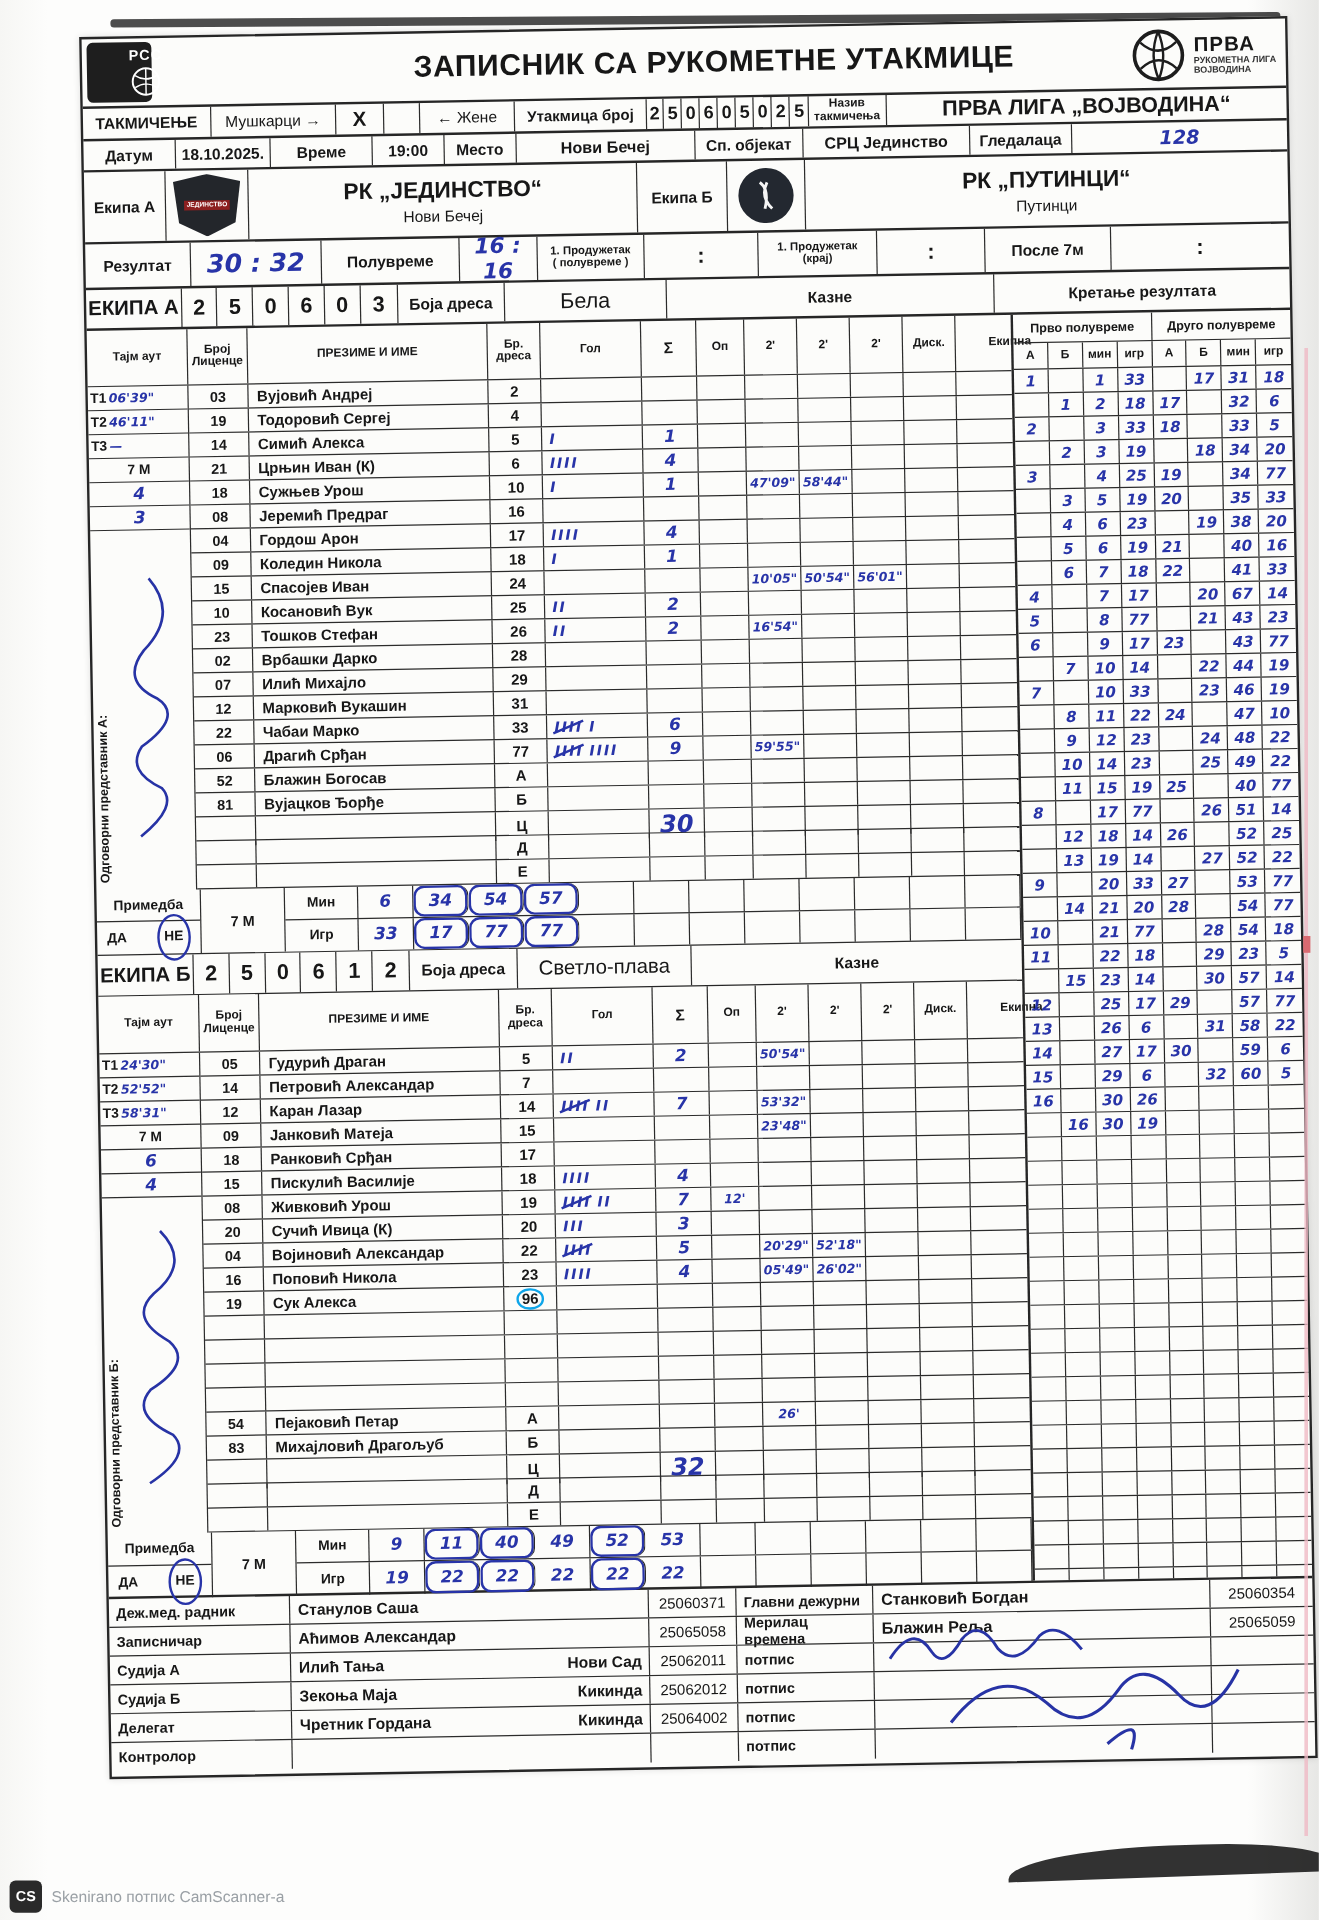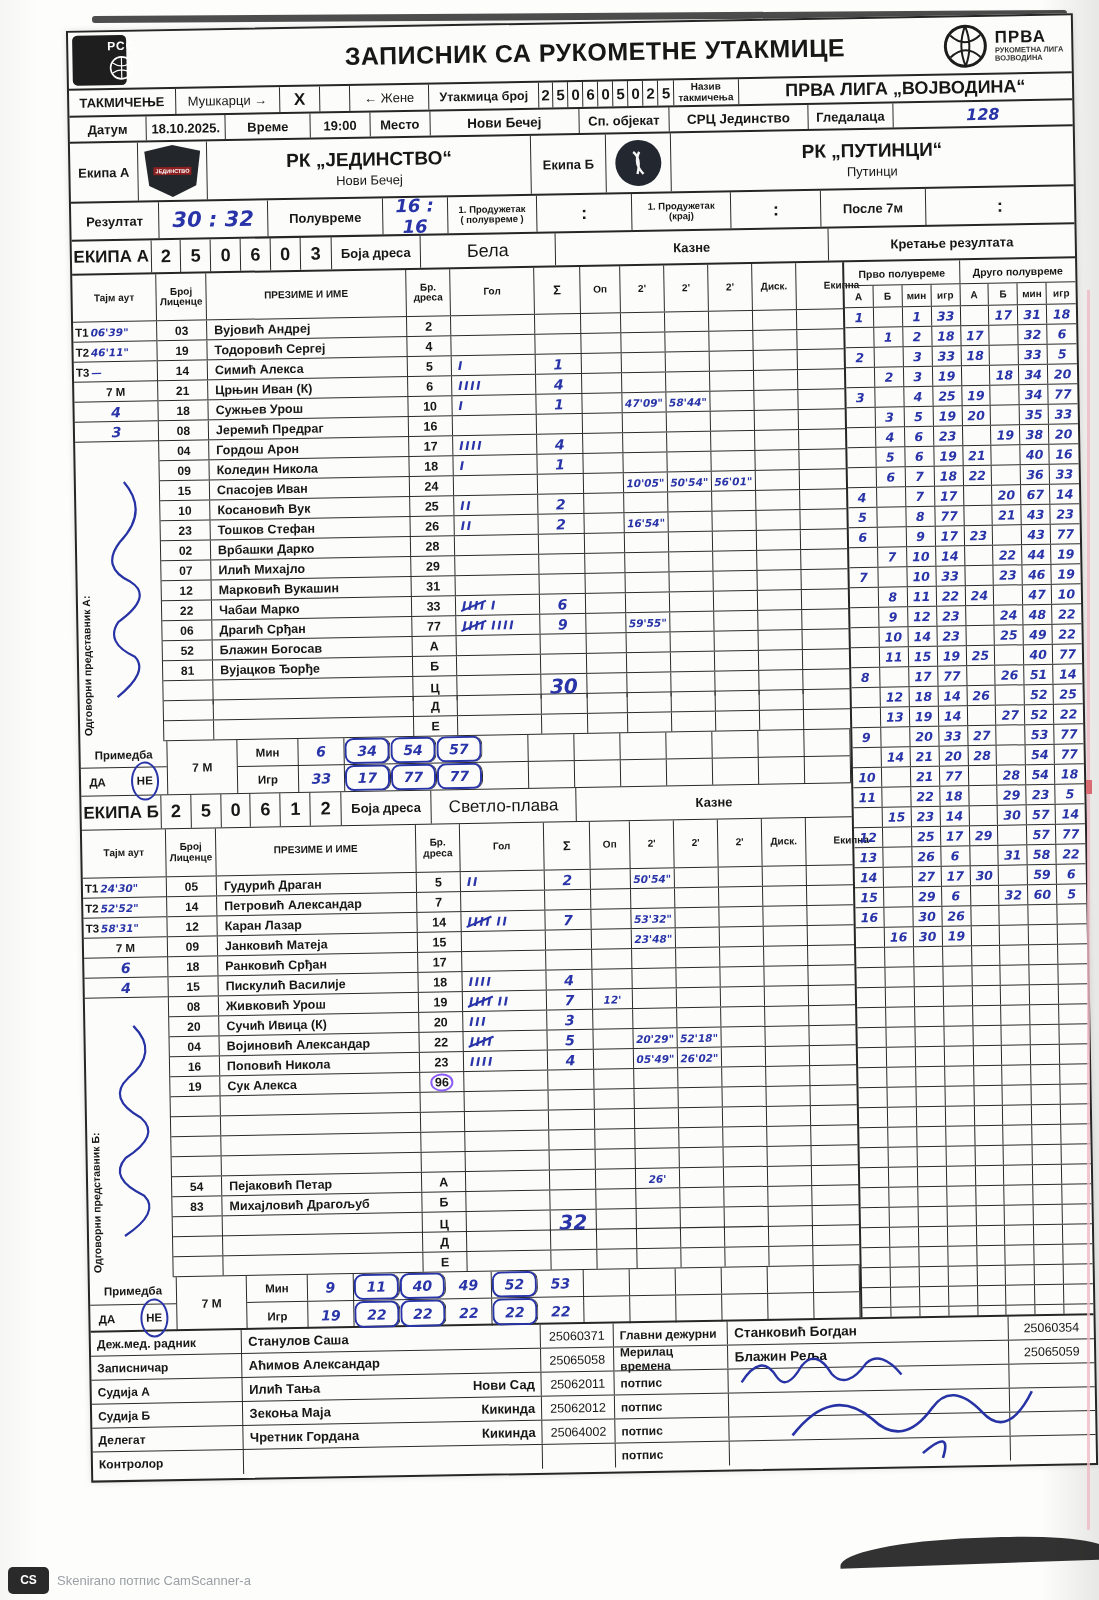--- a/index.html
+++ b/index.html
@@ -89,21 +89,21 @@
   .prow .no{font-size:12.5px;font-weight:bold;}
   .prow .goal{justify-content:flex-start!important;padding-left:6px;gap:5px;}
   .prow .pen{font-size:10.5px;}
   .sum{font-size:14px;}
   .sum.bigsum{font-size:20px;}
   .g,.g5{color:#2834a8;font-family:"DejaVu Sans",sans-serif;font-style:italic;font-weight:bold;
     font-size:12px;letter-spacing:1.5px;}
   .g5{position:relative;}
   .g5::after{content:"";position:absolute;left:-2px;right:-1px;top:45%;height:2px;background:#2834a8;
     transform:rotate(-22deg);}
-  .circled{border:2px solid #8b5cf6;border-radius:50%;padding:0 3px;}
+  .circled{border:2px solid #0ea5e9;border-radius:50%;padding:0 3px;}
   .oval{border:2px solid #2834a8;border-radius:50%;padding:11px 4px;display:inline-block;line-height:1.1;margin-left:21px;}
   
   .remark{display:flex;height:54px;border-bottom:1.5px solid #2b2b2b;font-size:11px;}
   .r-left{width:87px;border-right:1px solid #2b2b2b;display:flex;flex-direction:column;}
   .r-left>div{height:27px;display:flex;align-items:center;justify-content:center;gap:4px;
     font-weight:bold;font-size:11.5px;}
   .r-left>div:first-child{border-bottom:1px solid #2b2b2b;}
   .r-7m{width:70px;border-right:1px solid #2b2b2b;display:flex;align-items:center;justify-content:center;
     font-weight:bold;font-size:12px;}
   .r-rest{flex:1;display:flex;flex-direction:column;}
@@ -135,21 +135,21 @@
   .o-label{width:152px;font-weight:bold;}
   .o-name{width:300px;font-weight:bold;font-size:13px;justify-content:space-between;}
   .o-num{width:73px;justify-content:center;font-size:12.5px;}
   .o-mid{width:115px;font-weight:bold;}
   .o-mname{width:282px;font-weight:bold;font-size:13.5px;}
   .o-rnum{width:85px;justify-content:center;font-size:12.5px;}
   .sig{position:absolute;pointer-events:none;}
   
   .footer{position:absolute;left:0;top:1560px;width:1099px;height:40px;display:flex;align-items:center;gap:8px;
     padding-left:8px;}
-  .cs-logo{width:41px;height:27px;background:#2a2a2a;border-radius:5px;color:#fff;font-weight:bold;
+  .cs-logo{width:27px;height:27px;background:#2a2a2a;border-radius:5px;color:#fff;font-weight:bold;
     font-size:12px;display:flex;align-items:center;justify-content:center;}
   .cs-text{color:#9aa0a5;font-size:13px;}
 </style>
 </head>
 <body>
 
 <div class="page">
   <div class="streak-top"></div>
 
   <div class="sheet">
@@ -1385,21 +1385,21 @@
               <div class="ink">16</div>
             </div>
 
             <div class="prog-row">
               <div class="ink"></div>
               <div class="ink">6</div>
               <div class="ink">7</div>
               <div class="ink">18</div>
               <div class="ink">22</div>
               <div class="ink"></div>
-              <div class="ink">36</div>
+              <div class="ink">41</div>
               <div class="ink">33</div>
             </div>
 
             <div class="prog-row">
               <div class="ink">4</div>
               <div class="ink"></div>
               <div class="ink">7</div>
               <div class="ink">17</div>
               <div class="ink"></div>
               <div class="ink">20</div>

